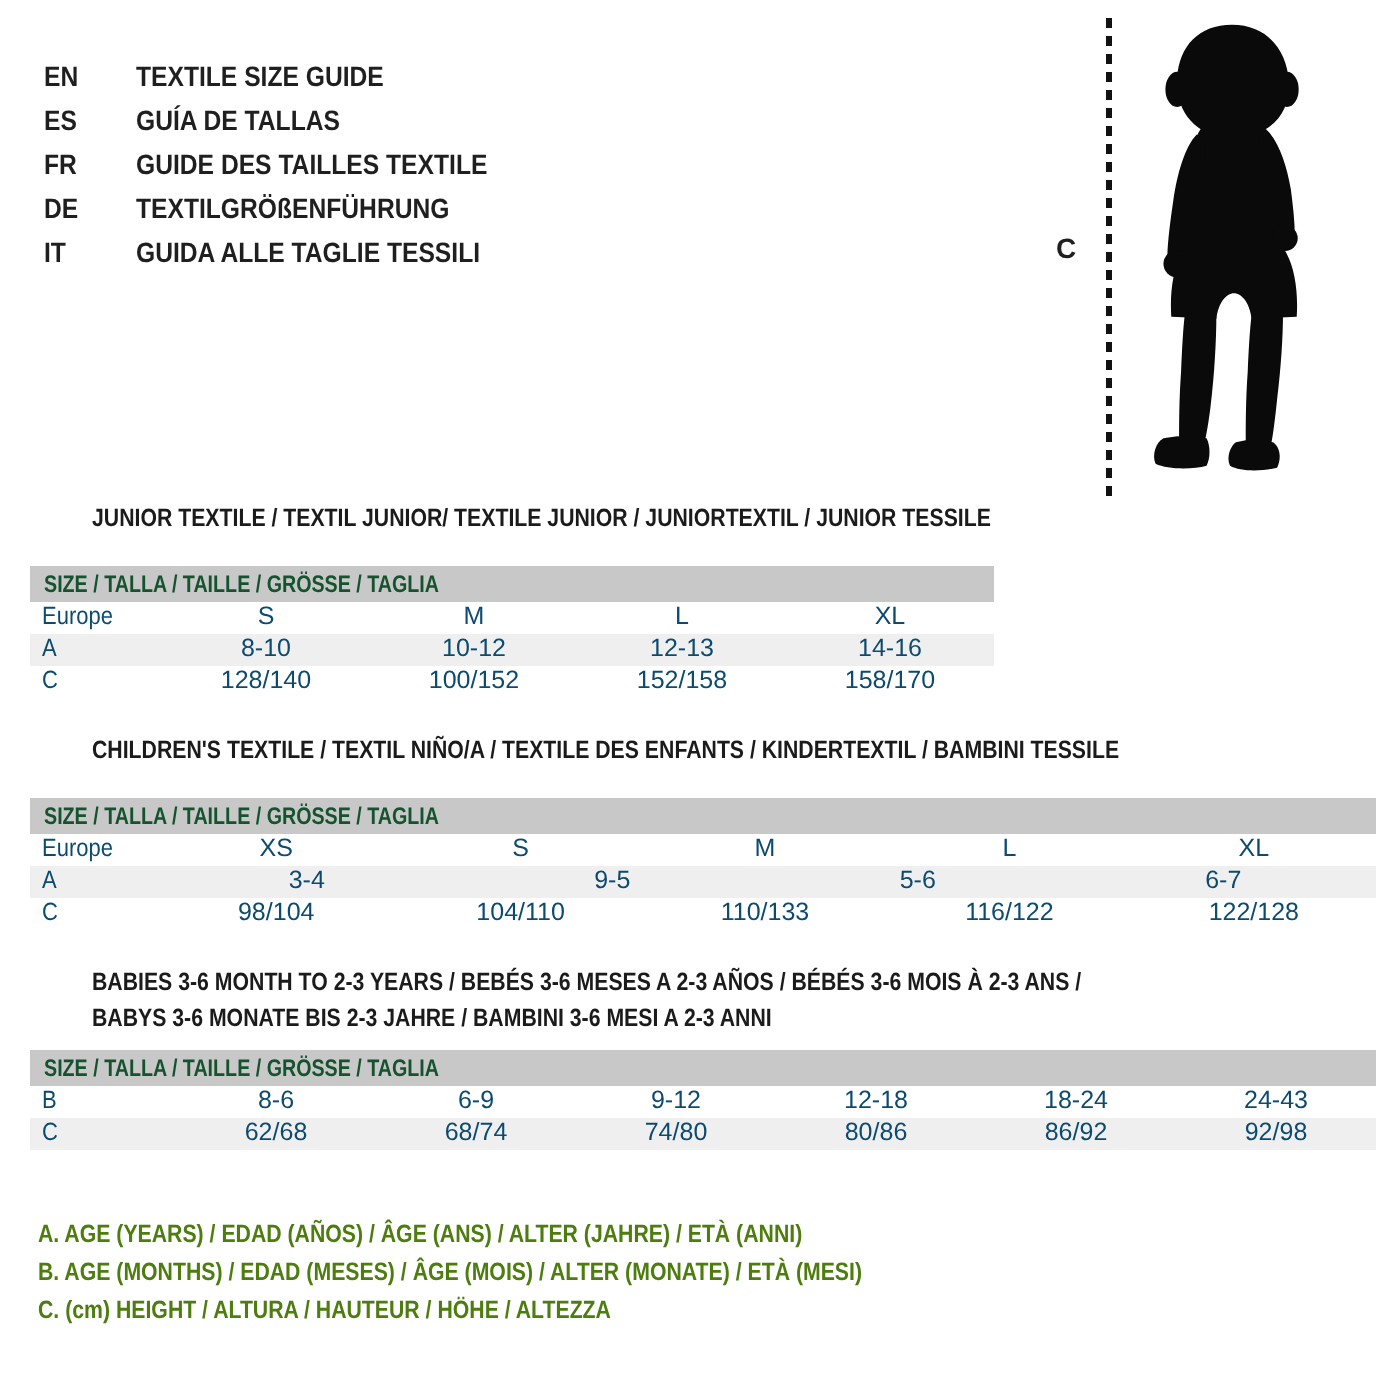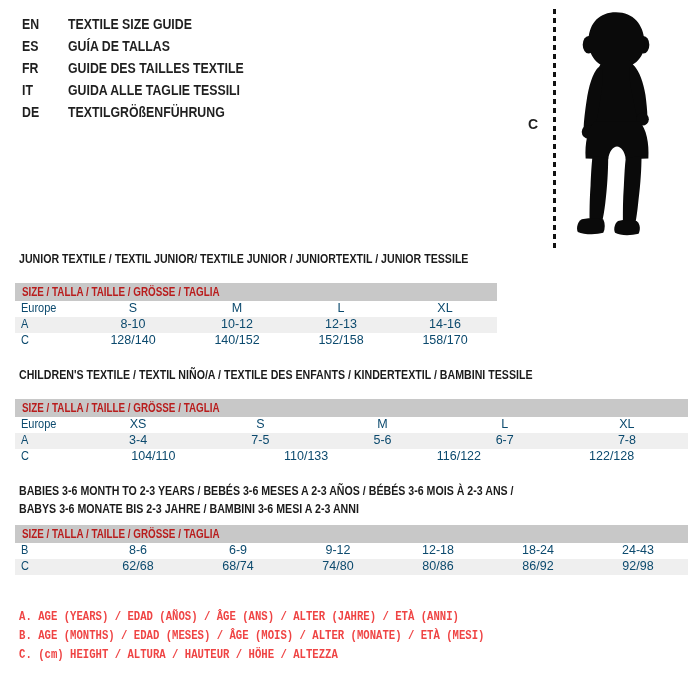--- a/index.html
+++ b/index.html
@@ -11,79 +11,79 @@
     font-family: "Liberation Sans", "DejaVu Sans", sans-serif;
     color: #1f1f1f;
     -webkit-font-smoothing: antialiased;
   }
   
   .cond    { display:inline-block; transform: scaleX(0.85); transform-origin: 0 50%; white-space: nowrap; }
   .cond88  { display:inline-block; transform: scaleX(0.88); transform-origin: 0 50%; white-space: nowrap; }
   .cond82  { display:inline-block; transform: scaleX(0.82); transform-origin: 0 50%; white-space: nowrap; }
 
   
-  .langs { position: absolute; left: 22px; top: 13px; }
+  .langs { position: absolute; left: 22px; top: 27px; }
   .lang-row { height: 22px; line-height: 22px; font-size: 14px; font-weight: bold; }
   .lang-code { display: inline-block; width: 46px; vertical-align: top; }
   .lang-label { vertical-align: top; }
 
   
   .figure { position: absolute; left: 525px; top: 6px; width: 165px; height: 246px; }
   .c-label { position: absolute; left: 3px; top: 110px; font-size: 14px; font-weight: bold; }
   .dash-line {
     position: absolute; left: 28px; top: 3px; width: 3px; height: 239px;
     background-image: repeating-linear-gradient(to bottom, #111 0px, #111 5px, transparent 5px, transparent 9px);
   }
   .baby-svg { position: absolute; left: 43px; top: 2px; }
 
   
   .main { position: absolute; left: 15px; top: 250px; width: 673px; }
   .size-section { margin: 0; }
   .size-section + .size-section { margin-top: 17px; }
   .sec-title { margin: 0 0 15px 4px; font-size: 12.5px; font-weight: bold; line-height: 17px; color: #1b1b1b; }
-  .sec-title .tline { display: block; height: 18px; line-height: 18px; }
+  .sec-title .tline { display: block; height: 18px; line-height: 18px; margin-left: 27px; }
   .sec-title-tight { margin-bottom: 7px; text-decoration: underline; }
 
   .size-bar {
     height: 18px; line-height: 18px;
     background: #c8c8c8;
     padding-left: 7px;
-    font-size: 12px; font-weight: bold; color: #b91c1c;
+    font-size: 12px; font-weight: bold; color: #14532d;
   }
   .w-narrow .size-bar, .w-narrow .trow { width: 482px; box-sizing: border-box; }
   .w-wide  .size-bar, .w-wide  .trow { width: 673px; box-sizing: border-box; }
 
   .trow { display: flex; height: 16px; line-height: 18px; font-size: 12.5px; color: #0c4a6e; align-items: flex-end; }
   .trow.shade { background: #efefef; }
   .rlabel { padding-left: 6px; }
   .cols4 .rlabel { width: 60px; } .cols5 .rlabel { width: 56px; } .cols6 .rlabel { width: 67px; }
   .cell { flex: 1 1 0; text-align: center; }
 
   
   .legend { margin: 33px 0 0 4px; }
-  .legend-line { height: 19px; line-height: 19px; font-size: 12.5px; font-weight: bold; color: #ef4444; font-family: Liberation Mono, monospace; }
+  .legend-line { height: 19px; line-height: 19px; font-size: 12.5px; font-weight: bold; color: #4d7c0f; }
 </style>
 </head>
 <body>
 
 <div class="langs">
   <div class="lang-row">
     <span class="lang-code"><span class="cond88">EN</span></span><span class="lang-label"><span class="cond88">TEXTILE SIZE GUIDE</span></span>
   </div>
   <div class="lang-row">
     <span class="lang-code"><span class="cond88">ES</span></span><span class="lang-label"><span class="cond88">GUÍA DE TALLAS</span></span>
   </div>
   <div class="lang-row">
     <span class="lang-code"><span class="cond88">FR</span></span><span class="lang-label"><span class="cond88">GUIDE DES TAILLES TEXTILE</span></span>
   </div>
   <div class="lang-row">
+    <span class="lang-code"><span class="cond88">DE</span></span><span class="lang-label"><span class="cond88">TEXTILGRÖßENFÜHRUNG</span></span>
+  </div>
+  <div class="lang-row">
     <span class="lang-code"><span class="cond88">IT</span></span><span class="lang-label"><span class="cond88">GUIDA ALLE TAGLIE TESSILI</span></span>
-  </div>
-  <div class="lang-row">
-    <span class="lang-code"><span class="cond88">DE</span></span><span class="lang-label"><span class="cond88">TEXTILGRÖßENFÜHRUNG</span></span>
   </div>
 </div>
 
 <div class="figure">
   <span class="c-label">C</span>
   <div class="dash-line"></div>
   <svg class="baby-svg" width="98" height="240" viewBox="0 0 100 240" aria-hidden="true">
     <g fill="#0a0a0a">
 
       <ellipse cx="21" cy="35" rx="6" ry="9"></ellipse>
@@ -127,21 +127,21 @@
     <div class="trow cols4 shade">
       <span class="rlabel"><span class="cond88">A</span></span>
       <span class="cell">8-10</span>
       <span class="cell">10-12</span>
       <span class="cell">12-13</span>
       <span class="cell">14-16</span>
     </div>
     <div class="trow cols4">
       <span class="rlabel"><span class="cond88">C</span></span>
       <span class="cell">128/140</span>
-      <span class="cell">140/152</span>
+      <span class="cell">100/152</span>
       <span class="cell">152/158</span>
       <span class="cell">158/170</span>
     </div>
   </section>
 
   <section class="size-section w-wide">
     <h2 class="sec-title">
         <span class="tline"><span class="cond">CHILDREN'S TEXTILE / TEXTIL NIÑO/A / TEXTILE DES ENFANTS / KINDERTEXTIL / BAMBINI TESSILE</span></span>
       </h2>
     <div class="size-bar"><span class="cond82">SIZE / TALLA / TAILLE / GRÖSSE / TAGLIA</span></div>
@@ -149,27 +149,27 @@
       <span class="rlabel"><span class="cond88">Europe</span></span>
       <span class="cell">XS</span>
       <span class="cell">S</span>
       <span class="cell">M</span>
       <span class="cell">L</span>
       <span class="cell">XL</span>
     </div>
     <div class="trow cols5 shade">
       <span class="rlabel"><span class="cond88">A</span></span>
       <span class="cell">3-4</span>
-      <span class="cell">7-5</span>
+      <span class="cell">9-5</span>
       <span class="cell">5-6</span>
       <span class="cell">6-7</span>
-      <span class="cell">7-8</span>
     </div>
     <div class="trow cols5">
       <span class="rlabel"><span class="cond88">C</span></span>
+      <span class="cell">98/104</span>
       <span class="cell">104/110</span>
       <span class="cell">110/133</span>
       <span class="cell">116/122</span>
       <span class="cell">122/128</span>
     </div>
   </section>
 
   <section class="size-section w-wide">
     <h2 class="sec-title sec-title-tight">
       <span class="tline"><span class="cond">BABIES 3-6 MONTH TO 2-3 YEARS / BEBÉS 3-6 MESES A 2-3 AÑOS / BÉBÉS 3-6 MOIS À 2-3 ANS /</span></span>

